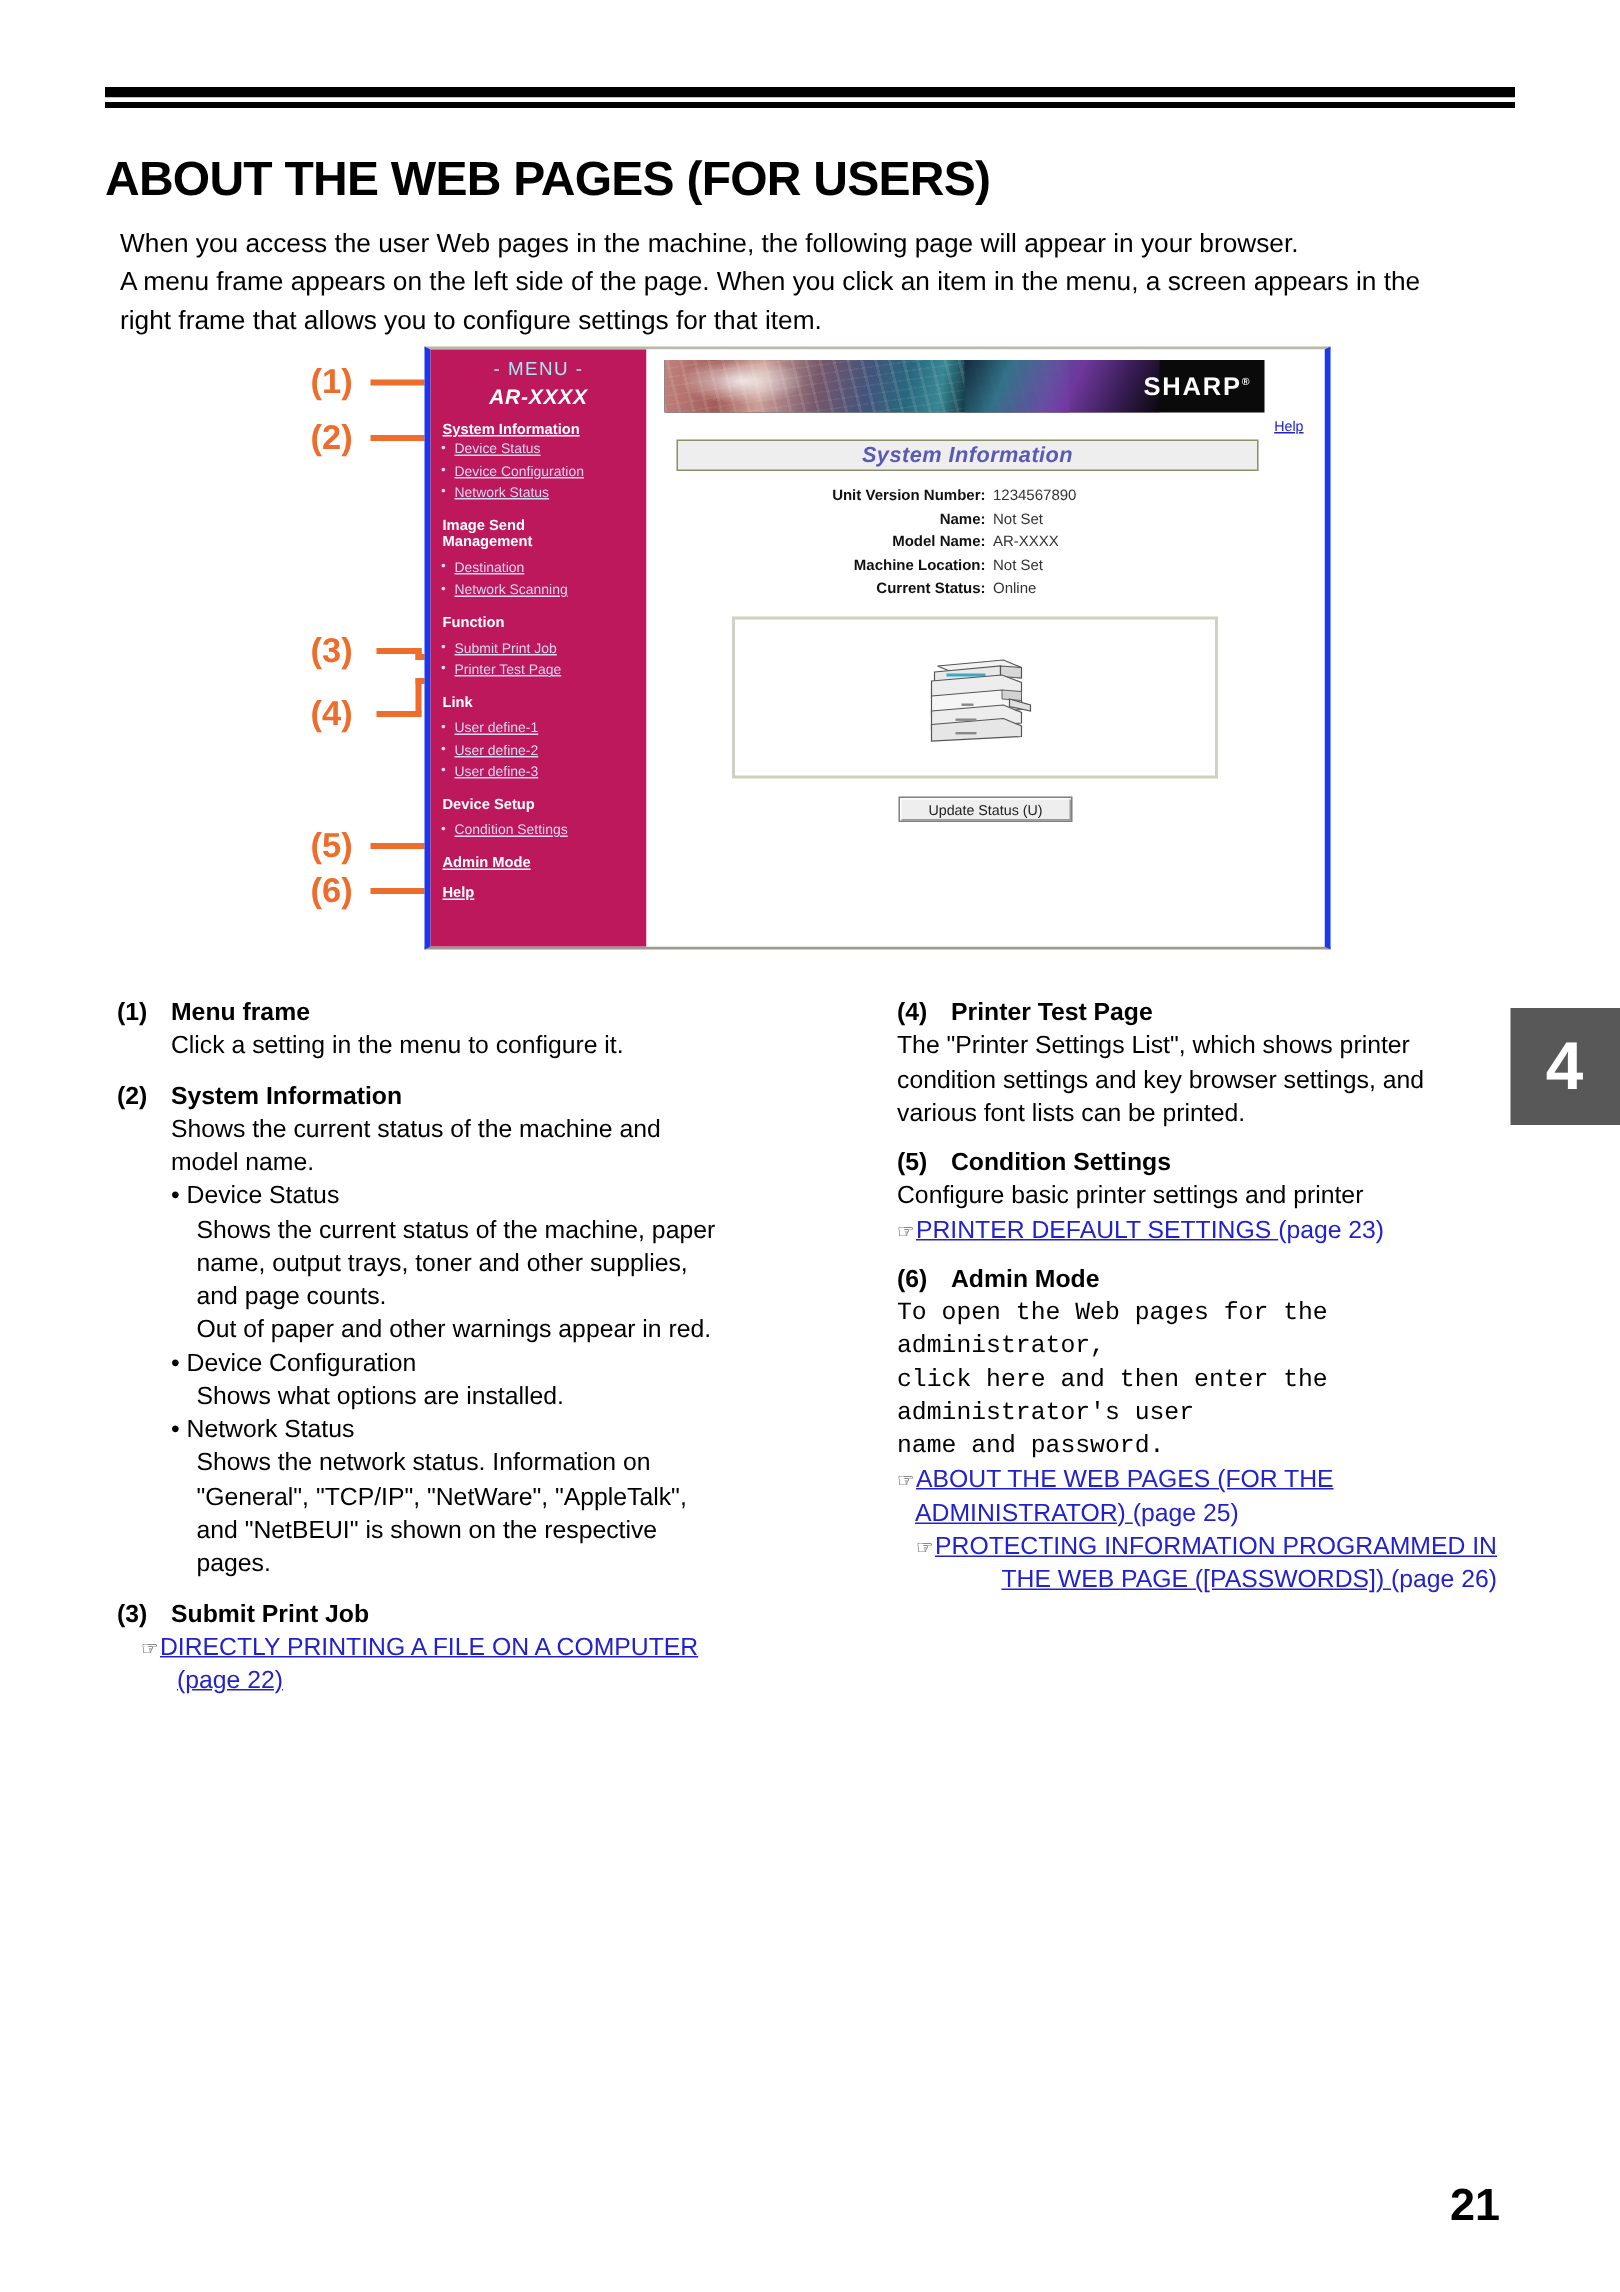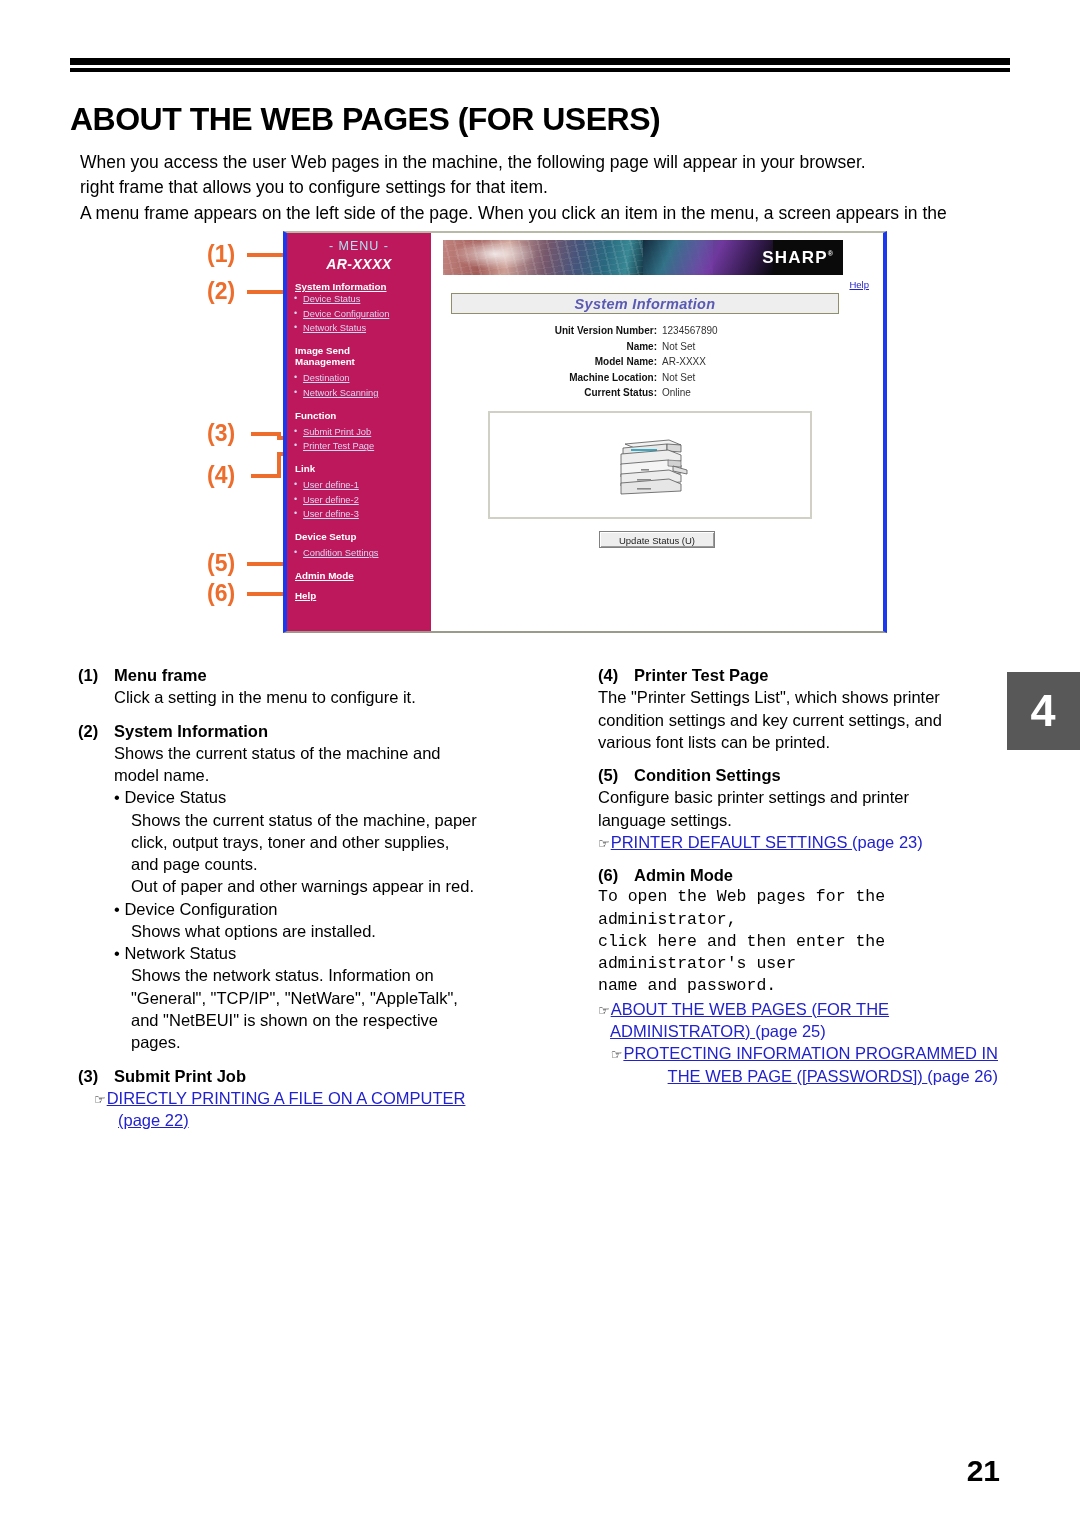--- a/index.html
+++ b/index.html
@@ -189,22 +189,22 @@
 
 <div class="title-rules">
   <div class="rule-thick"></div>
   <div class="rule-gap"></div>
   <div class="rule-thin"></div>
 </div>
 <h1 class="page-title">ABOUT THE WEB PAGES (FOR USERS)</h1>
 
 <div class="intro">
   <div>When you access the user Web pages in the machine, the following page will appear in your browser.</div>
+  <div>A menu frame appears on the left side of the page. When you click an item in the menu, a screen appears in the</div>
   <div>right frame that allows you to configure settings for that item.</div>
-  <div>A menu frame appears on the left side of the page. When you click an item in the menu, a screen appears in the</div>
 </div>
 
 <div class="callouts">
   <div class="callout-num" style="left:207px; top:241px;">(1)</div>
   <div class="leader" style="left:247px; top:253px; width:44px;"></div>
 
   <div class="callout-num" style="left:207px; top:278px;">(2)</div>
   <div class="leader" style="left:247px; top:290px; width:44px;"></div>
 
   <div class="callout-num" style="left:207px; top:420px;">(3)</div>
@@ -342,21 +342,21 @@
       <span class="item-num">(2)</span>
       <span class="item-title">System Information</span>
     </div>
     <div class="item-body">
       <div>Shows the current status of the machine and</div>
       <div>model name.</div>
 
       <div class="bullet">•&nbsp;<span>Device Status</span></div>
       <div class="bullet-body">
         <div>Shows the current status of the machine, paper</div>
-        <div>click, output trays, toner and other supplies,</div>
+        <div>name, output trays, toner and other supplies,</div>
         <div>and page counts.</div>
         <div>Out of paper and other warnings appear in red.</div>
       </div>
 
       <div class="bullet">•&nbsp;<span>Device Configuration</span></div>
       <div class="bullet-body">
         <div>Shows what options are installed.</div>
       </div>
 
       <div class="bullet">•&nbsp;<span>Network Status</span></div>
@@ -383,33 +383,32 @@
 
 <div class="col col-right">
 
   <div class="item">
     <div class="item-head">
       <span class="item-num">(4)</span>
       <span class="item-title">Printer Test Page</span>
     </div>
     <div class="item-body" style="margin-left:0;">
       <div>The "Printer Settings List", which shows printer</div>
-      <div>condition settings and key current settings, and</div>
+      <div>condition settings and key browser settings, and</div>
       <div>various font lists can be printed.</div>
     </div>
   </div>
 
   <div class="item">
     <div class="item-head">
       <span class="item-num">(5)</span>
       <span class="item-title">Condition Settings</span>
     </div>
     <div class="item-body" style="margin-left:0;">
       <div>Configure basic printer settings and printer</div>
-      <div>language settings.</div>
     </div>
     <div class="ref" style="margin-left:0;">
       <span class="hand">☞</span><u>PRINTER DEFAULT SETTINGS </u><span>(page 23)</span>
     </div>
   </div>
 
   <div class="item">
     <div class="item-head">
       <span class="item-num">(6)</span>
       <span class="item-title">Admin Mode</span>

